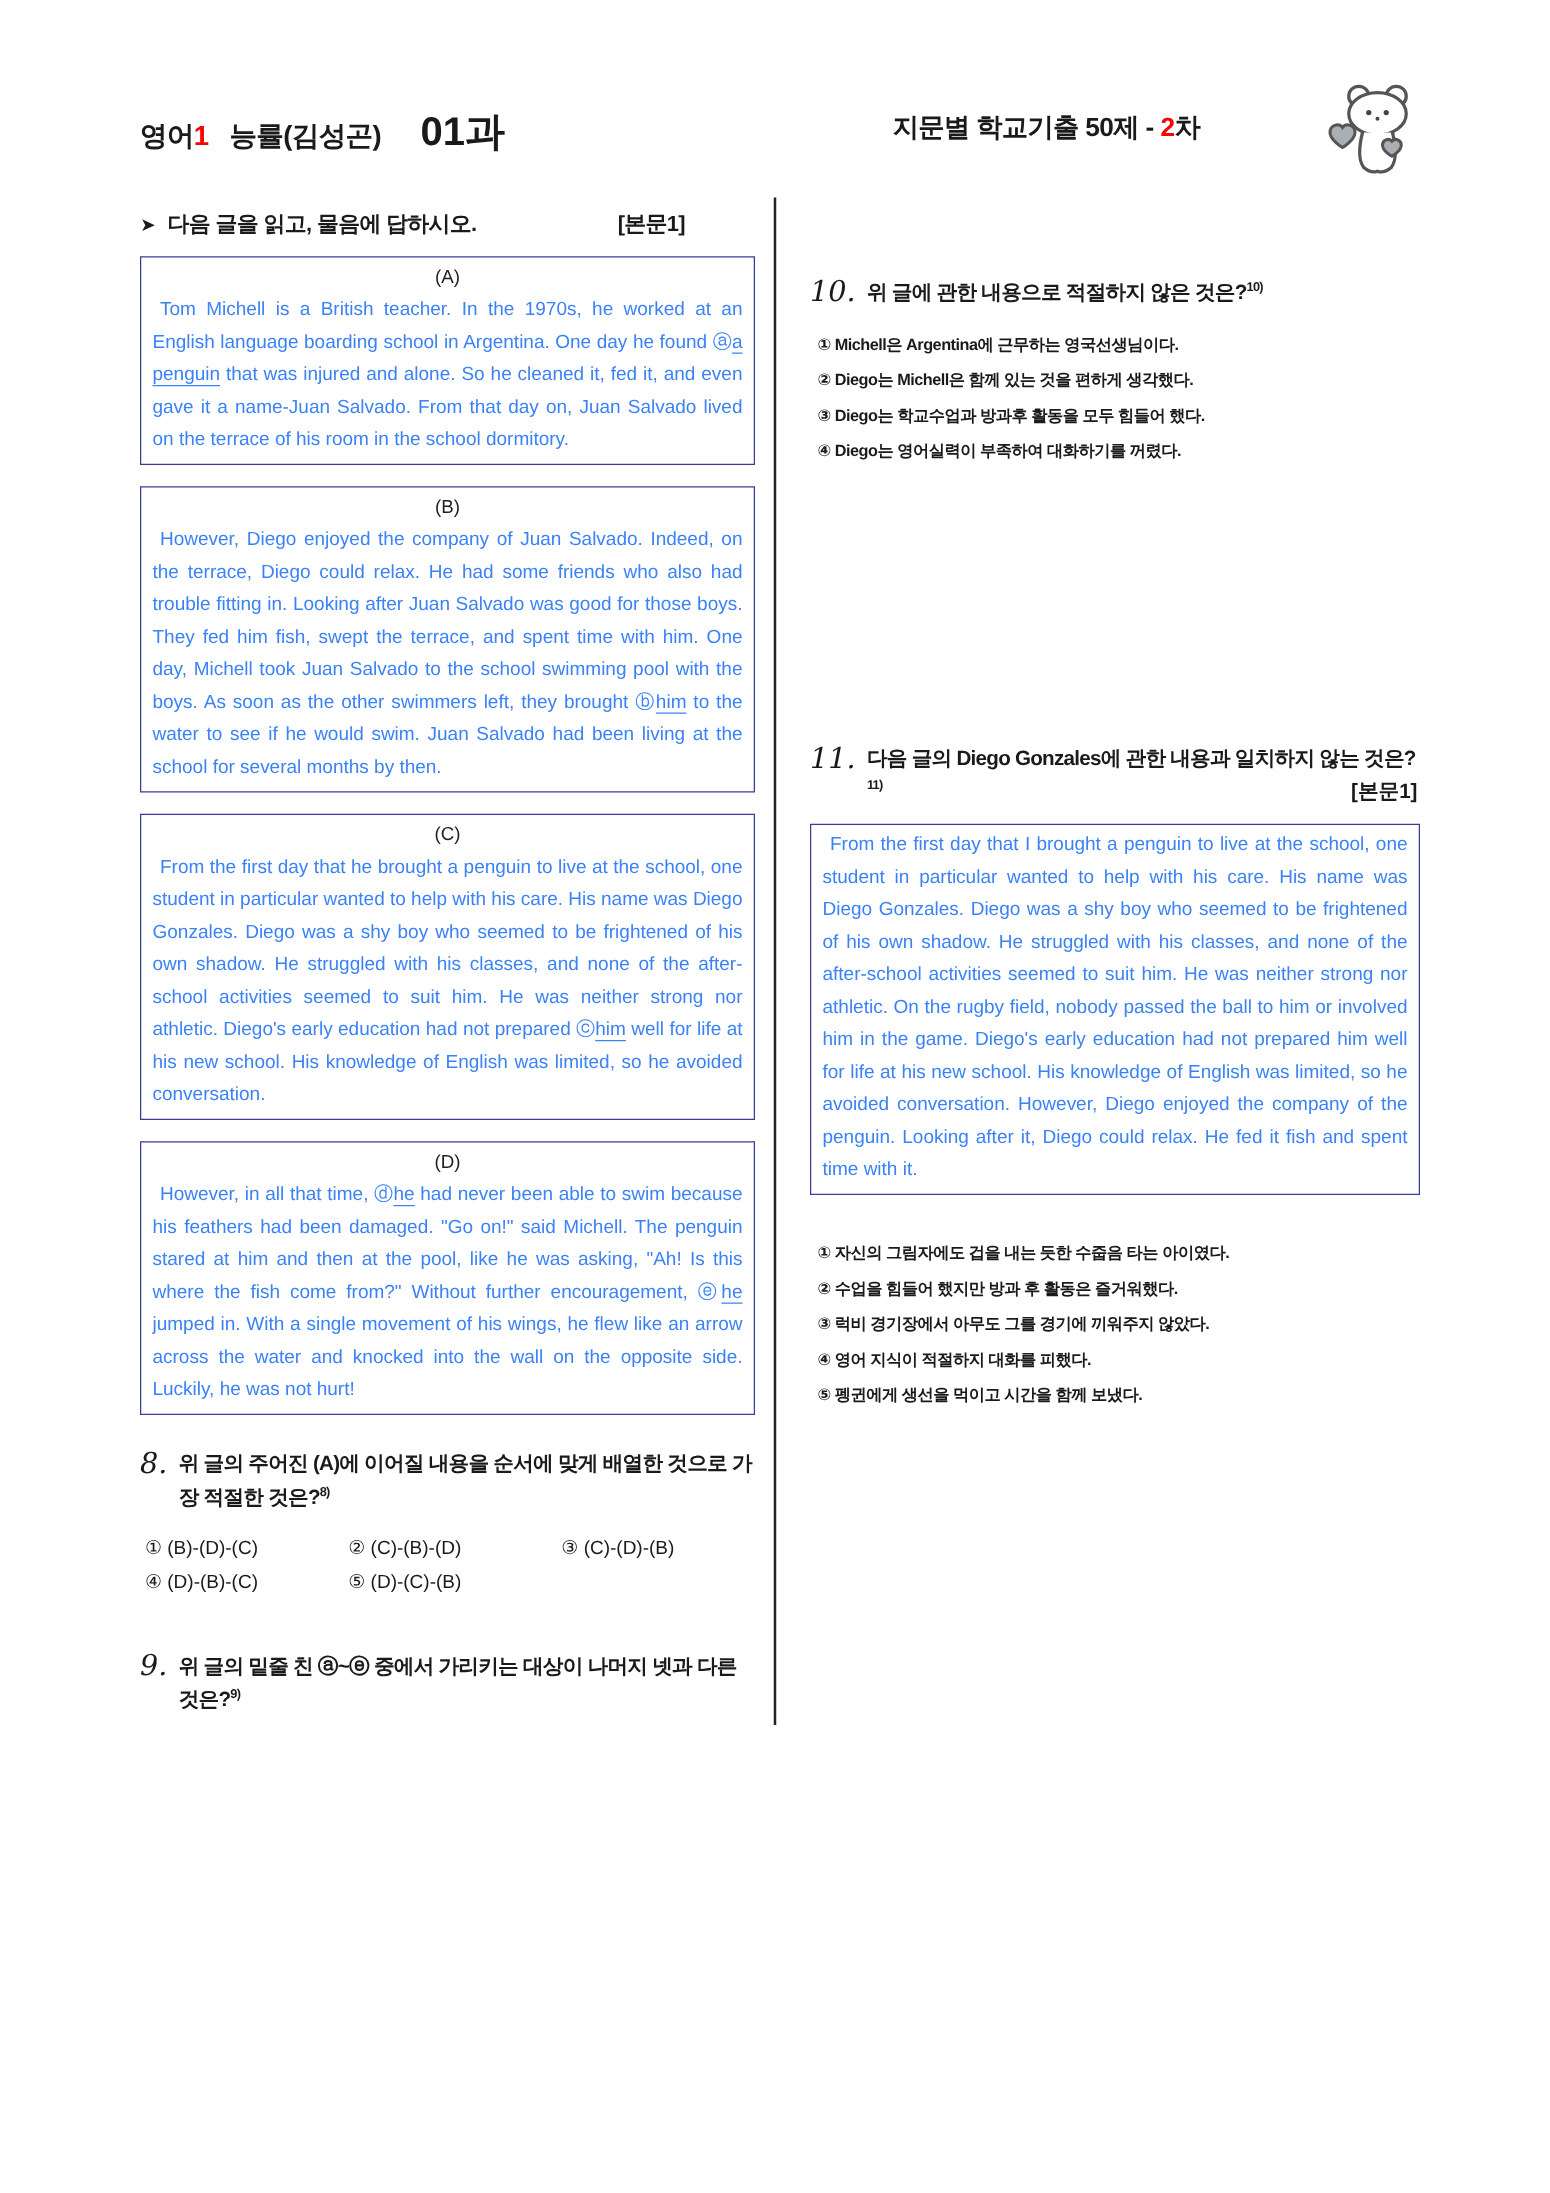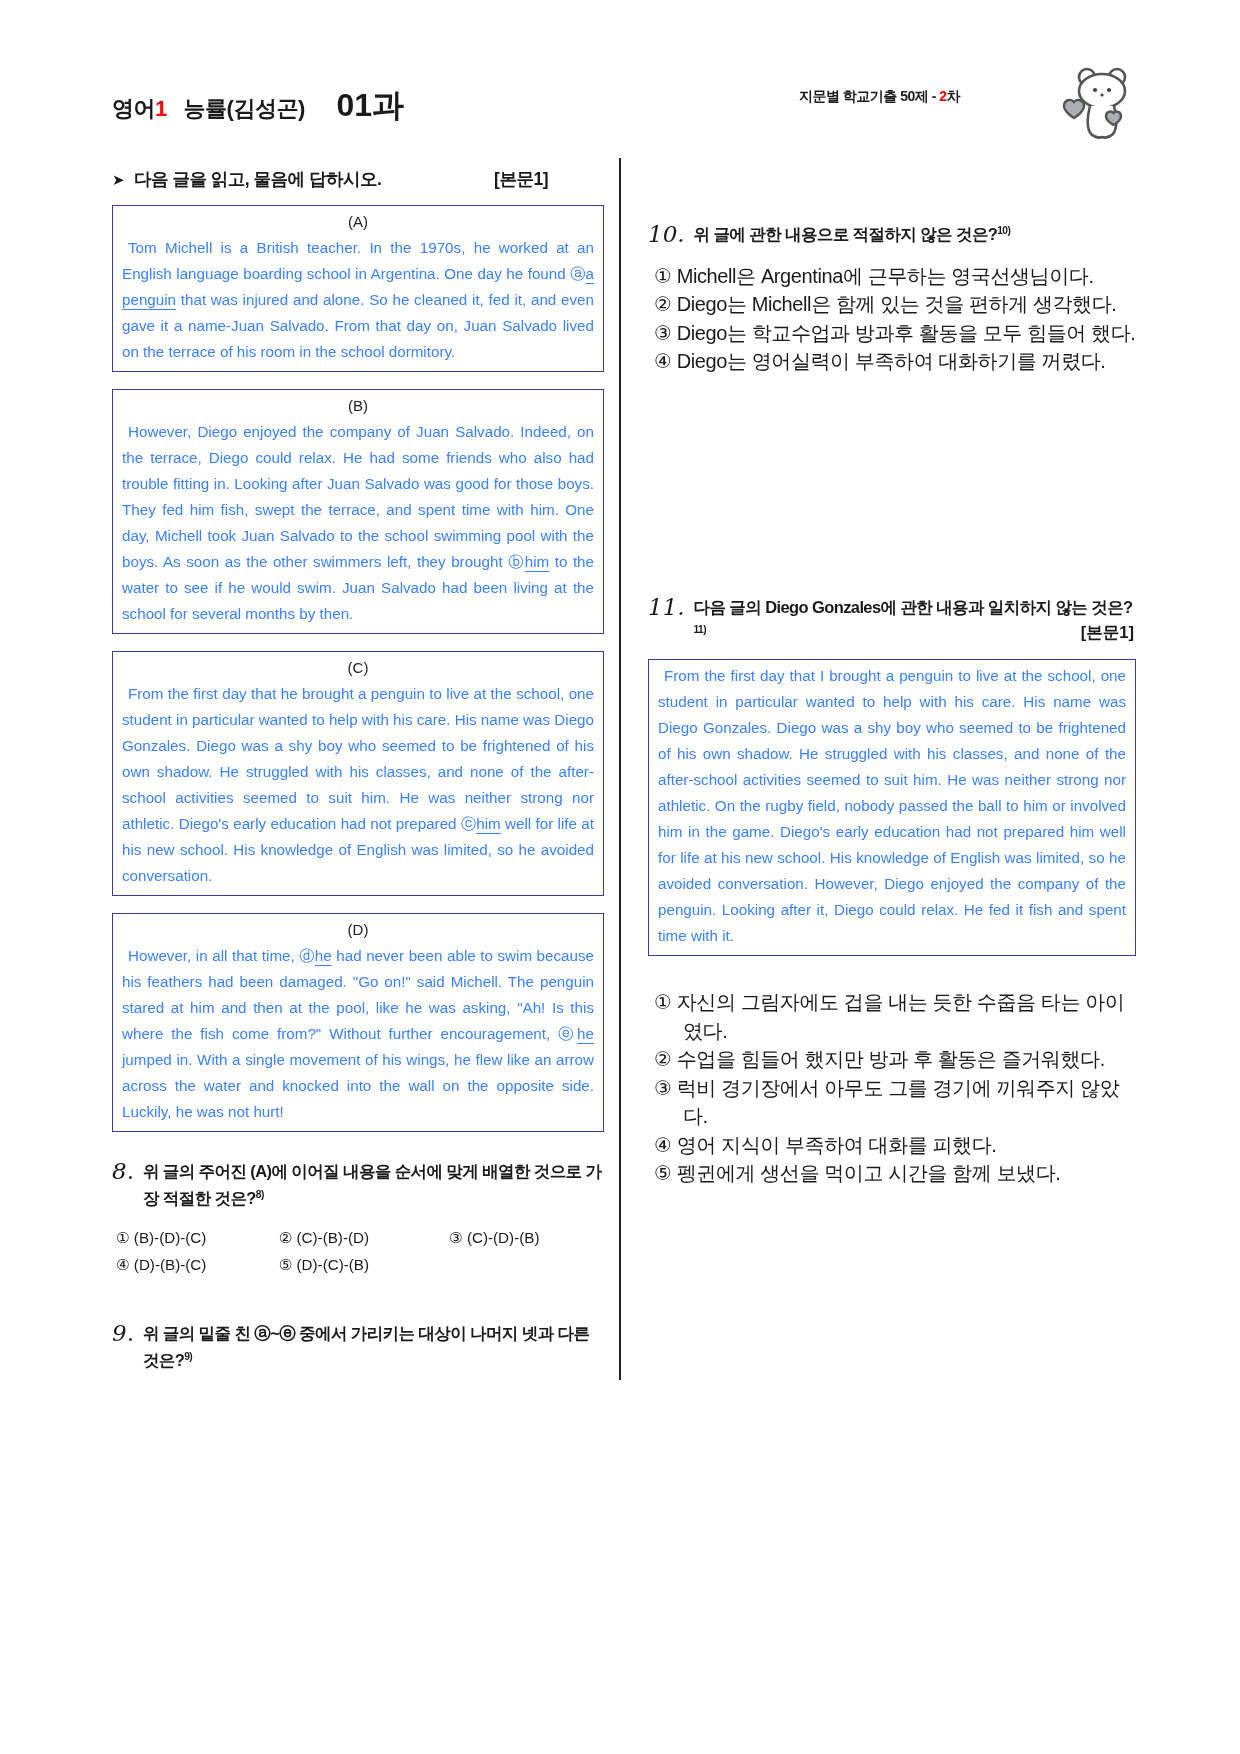--- a/index.html
+++ b/index.html
@@ -3,21 +3,21 @@
 <meta charset="utf-8">
 <style>
   html,body{margin:0;padding:0;background:#fff;}
   .page{position:relative;width:1240px;height:1380px;background:#fff;overflow:hidden;
         font-family:"Liberation Sans","DejaVu Sans",sans-serif;color:#1a1a1a;}
 
   
   .hdr{position:absolute;top:78px;left:112px;right:100px;height:50px;}
   .hdr-left{position:absolute;left:0;top:6px;font-weight:bold;font-size:22px;letter-spacing:-0.5px;}
   .hdr-left .lesson{font-size:32px;margin-left:26px;letter-spacing:0;}
-  .hdr-right{position:absolute;right:180px;top:10px;font-weight:bold;font-size:14px;letter-spacing:-0.5px;}
+  .hdr-right{position:absolute;right:180px;top:10px;font-weight:bold;font-size:21px;letter-spacing:-0.5px;}
   .red{color:#ff0000;}
   .mascot{position:absolute;right:-10px;top:-18px;}
 
   
   .divider{position:absolute;left:619px;top:158px;height:1388px;width:0;border-left:2px solid #222;}
   .cols{position:absolute;top:163px;left:112px;width:1024px;display:flex;}
   .col-left{width:492px;}
   .col-right{width:488px;margin-left:44px;}
 
   
@@ -34,21 +34,21 @@
   
   .question{margin-top:26px;}
   .qhead{position:relative;display:flex;align-items:flex-start;}
   .qnum{font-family:"DejaVu Serif","Liberation Serif",serif;font-style:italic;font-size:23px;line-height:1.15;margin-right:9px;white-space:nowrap;}
   .qtext{font-weight:bold;font-size:16.5px;line-height:1.62;letter-spacing:-0.6px;}
   .qtext sup{font-size:0.62em;}
   .qtag{position:absolute;right:2px;bottom:3px;font-weight:bold;font-size:16.5px;}
 
   .opts-grid3{display:grid;grid-template-columns:1.05fr 1.1fr 1fr;row-gap:9px;margin:18px 0 0 4px;font-size:15.2px;}
   .opts-grid5{display:grid;grid-template-columns:repeat(5,1fr);margin:20px 0 0 4px;font-size:15.2px;}
-  .opts-list{margin:14px 0 0 6px;font-size:20px;letter-spacing:-0.4px;}
+  .opts-list{margin:14px 0 0 6px;font-size:13px;letter-spacing:-0.4px;font-weight:bold;}
   .opts-list .opt{line-height:28.5px;padding-left:1.45em;text-indent:-1.45em;}
 
   .q10-block{margin-top:58px;}
   .q11-block{margin-top:218px;}
   .q11-block .pbox{margin-top:12px;margin-bottom:32px;}
 
   
   .footer{position:absolute;top:1686px;left:0;width:100%;text-align:center;font-size:16px;letter-spacing:2px;color:#222;}
 </style>
 </head>
@@ -165,21 +165,21 @@
           <span class="qtext"><span>다음 글의 Diego Gonzales에 관한 내용과 일치하지 않는 것은?</span><sup>11)</sup></span>
           <span class="qtag">[본문1]</span>
         </div>
         <div class="pbox">
           <p class="ptext">From the first day that I brought a penguin to live at the school, one student in particular wanted to help with his care. His name was Diego Gonzales. Diego was a shy boy who seemed to be frightened of his own shadow. He struggled with his classes, and none of the after-school activities seemed to suit him. He was neither strong nor athletic. On the rugby field, nobody passed the ball to him or involved him in the game. Diego's early education had not prepared him well for life at his new school. His knowledge of English was limited, so he avoided conversation. However, Diego enjoyed the company of the penguin. Looking after it, Diego could relax. He fed it fish and spent time with it.</p>
         </div>
         <div class="opts-list">
           <div class="opt">① 자신의 그림자에도 겁을 내는 듯한 수줍음 타는 아이였다.</div>
           <div class="opt">② 수업을 힘들어 했지만 방과 후 활동은 즐거워했다.</div>
           <div class="opt">③ 럭비 경기장에서 아무도 그를 경기에 끼워주지 않았다.</div>
-          <div class="opt">④ 영어 지식이 부족하여 대화를 피했다.</div>
+          <div class="opt">④ 영어 지식이 적절하지 대화를 피했다.</div>
           <div class="opt">⑤ 펭귄에게 생선을 먹이고 시간을 함께 보냈다.</div>
         </div>
       </div>
 
     </section>
   </div>
 
   <div class="footer">- 3 -</div>
 
 </div>

